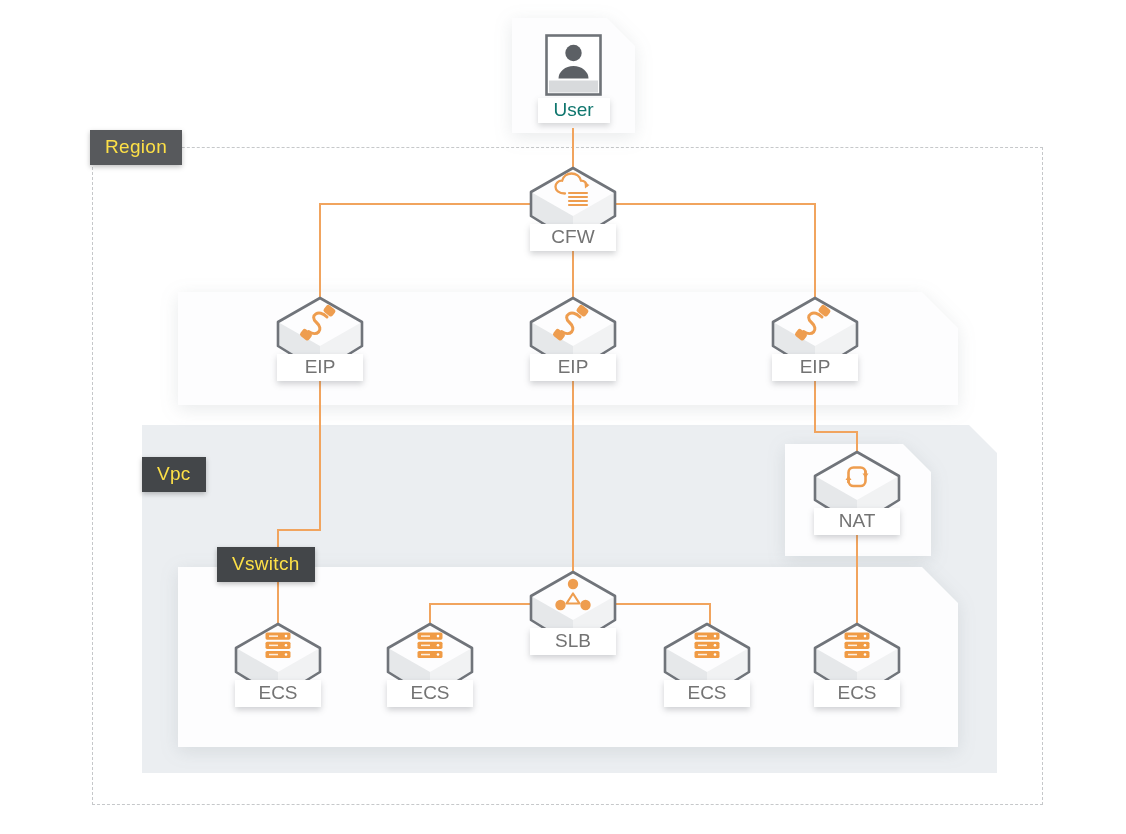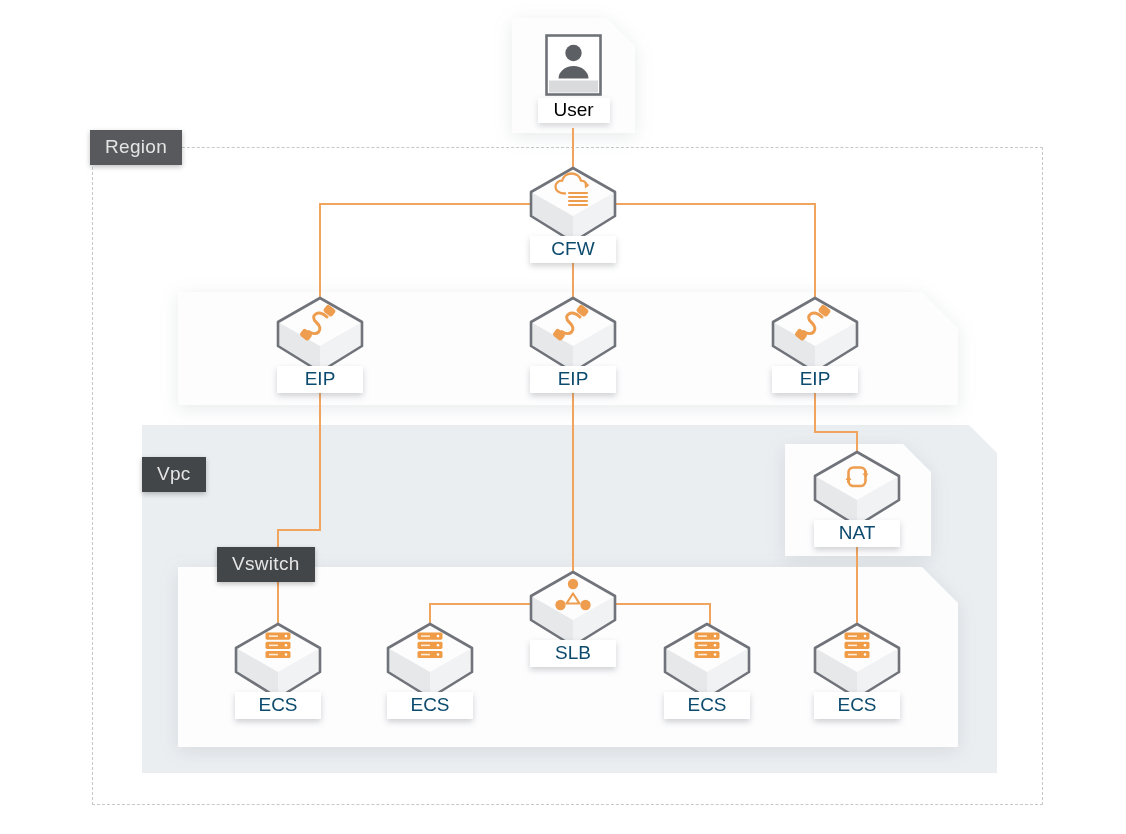--- a/index.html
+++ b/index.html
@@ -9,21 +9,21 @@
     position:relative; width:1126px; height:834px; background:#ffffff;
     overflow:hidden;
   }
 
   
   .region-border {
     position:absolute; left:92px; top:147px; width:951px; height:658px;
     border:1px dashed #c6c8ca;
   }
   .zone-label {
-    position:absolute; color:#e5e5e5; font-size:19px; letter-spacing:.3px;
+    position:absolute; color:#fde047; font-size:19px; letter-spacing:.3px;
     padding:6px 15px 7px; box-shadow:0 2px 5px rgba(0,0,0,.25); z-index:30;
   }
   .region-label { left:90px; top:130px; background:#57595c; }
   .vpc-label    { left:142px; top:413px; background:#434649;margin-top:44px; }
   .vswitch-label{ left:177px; top:547px; background:#434649;margin-left:40px; }
 
   .shadow-wrap { position:absolute; filter:drop-shadow(0 4px 9px rgba(80,90,100,.13)); }
   .chamfer { width:100%; height:100%; }
   .card-white { background:#fdfdfe; }
   .cut36 { clip-path:polygon(0 0, calc(100% - 36px) 0, 100% 36px, 100% 100%, 0 100%); }
@@ -38,31 +38,31 @@
 
   
   .connections {
     position:absolute; left:0; top:0; width:1126px; height:834px;
     z-index:10; pointer-events:none;
   }
 
   
   .node { position:absolute; width:88px; height:78px; z-index:20; }
   .node-label {
-    position:absolute; left:44px; top:70px; transform:translateX(-50%);
+    position:absolute; left:44px; top:58px; transform:translateX(-50%);
     min-width:86px; padding:2px 10px 3px; background:#ffffff; text-align:center;
-    font-size:19px; color:#0c4a6e; box-shadow:0 3px 6px rgba(90,95,100,.28);
+    font-size:19px; color:#737373; box-shadow:0 3px 6px rgba(90,95,100,.28);
     white-space:nowrap;
   }
   .user-inner { position:relative; width:100%; height:100%; }
   .user-icon-svg { position:absolute; left:33px; top:16px; }
   .user-label {
     position:absolute; left:50%; top:80px; transform:translateX(-50%);
     min-width:72px; padding:1px 8px 2px; background:#fff; text-align:center;
-    font-size:19px; color:#000000; box-shadow:0 3px 6px rgba(90,95,100,.25);
+    font-size:19px; color:#0f766e; box-shadow:0 3px 6px rgba(90,95,100,.25);
   }
   .hidden-defs { position:absolute; width:0; height:0; overflow:hidden; }
 </style>
 </head>
 <body>
 
 <div class="canvas">
 
   <svg class="hidden-defs" aria-hidden="true">
     <defs>

